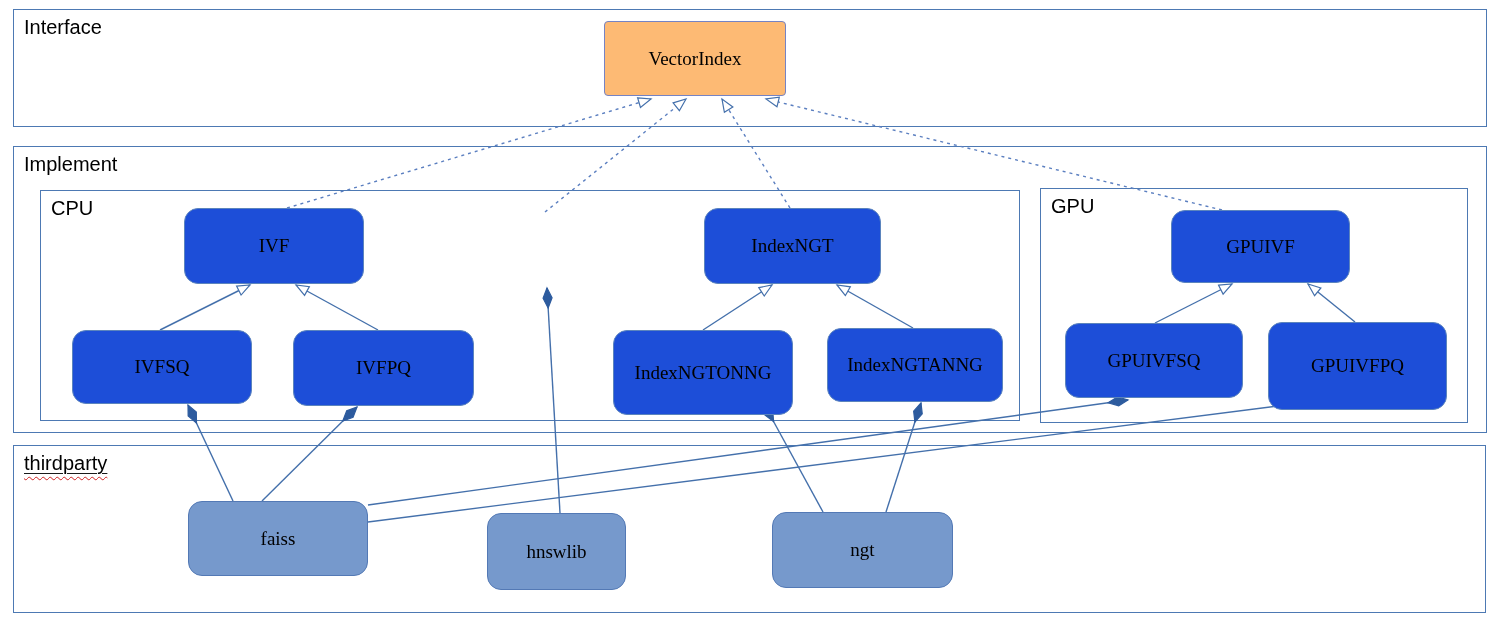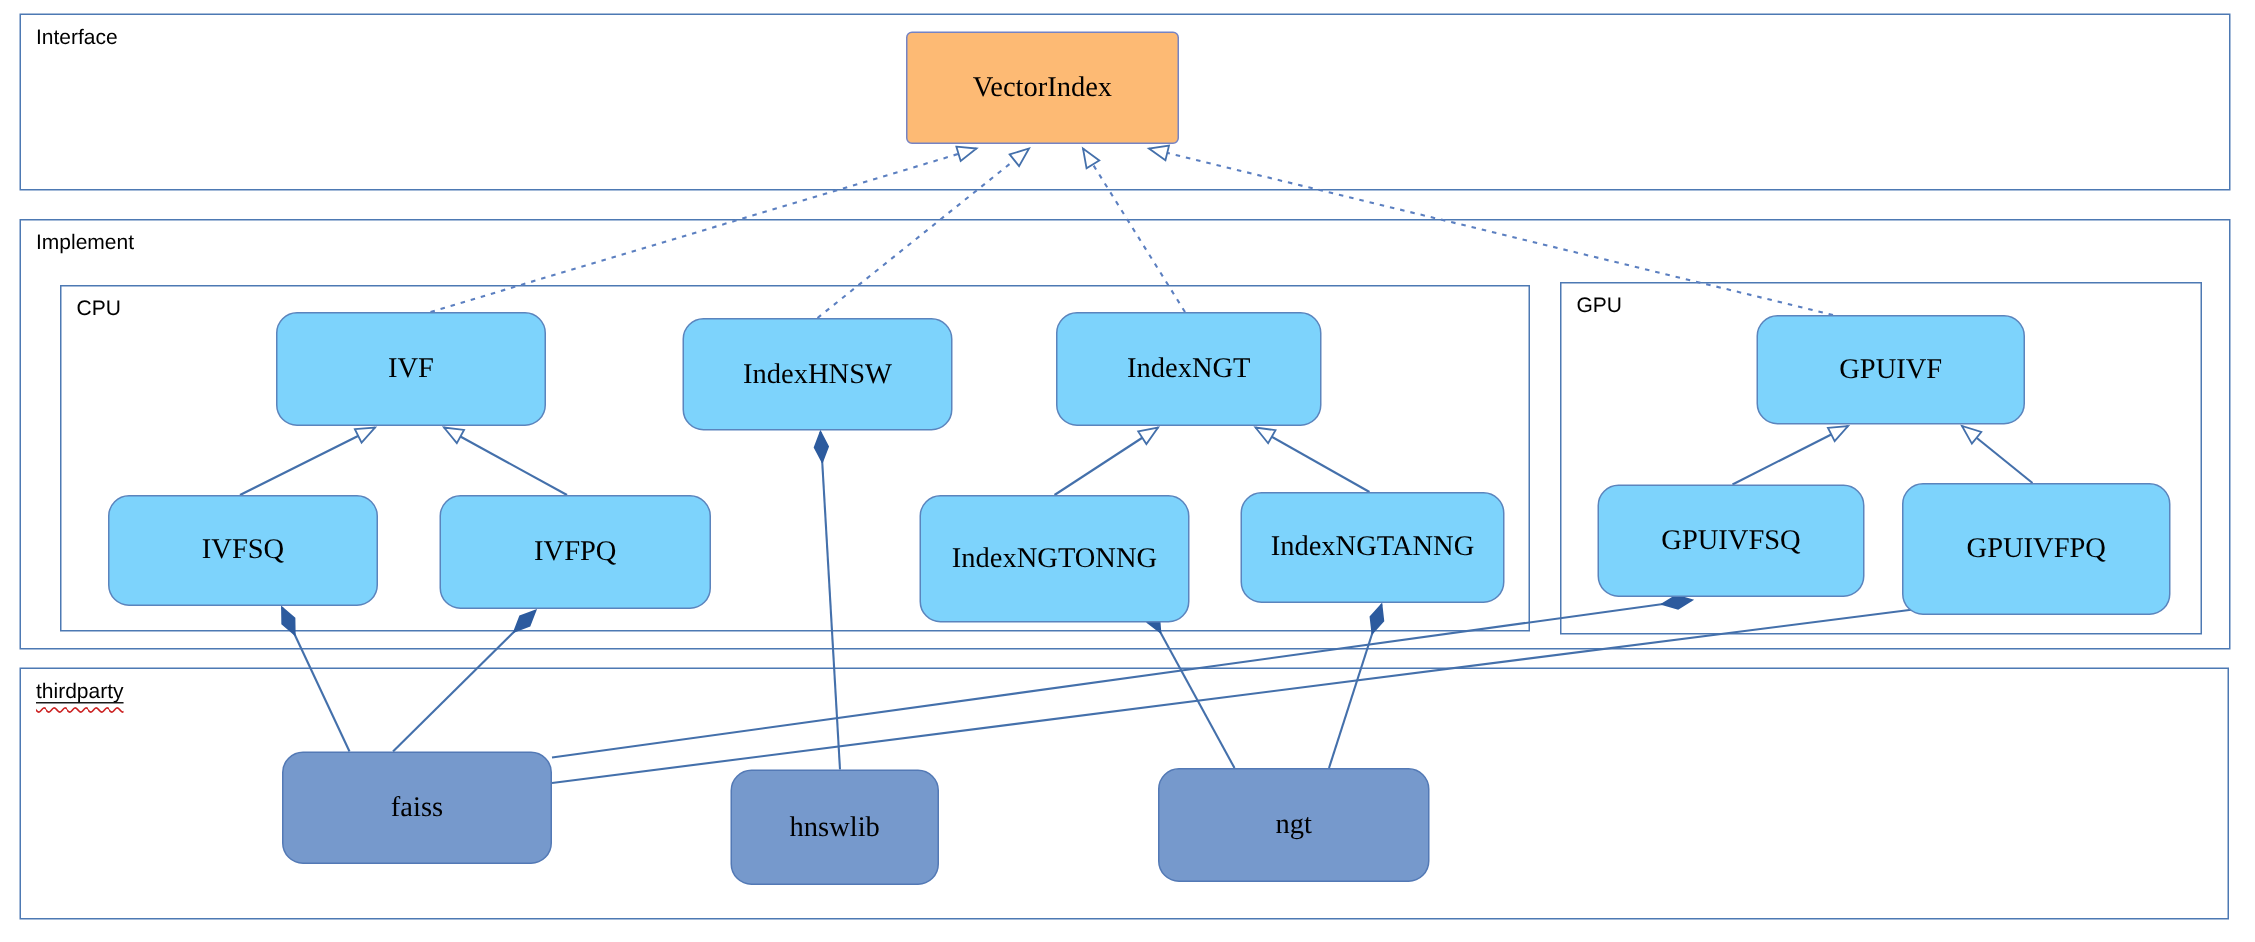--- a/index.html
+++ b/index.html
@@ -1,25 +1,25 @@
 <!DOCTYPE html>
 <html><head>
 <meta charset="utf-8">
 <style>
   html,body{margin:0;padding:0;background:#ffffff;}
   body{font-family:"Liberation Sans",sans-serif;}
   .stage{position:relative;overflow:hidden;background:#ffffff;}
   .container{position:absolute;background:transparent;border:1.5px solid #4d79b3;box-sizing:border-box;z-index:1;}
-  .container .clabel{position:absolute;top:6px;left:10px;font-size:14px;color:#000;font-family:"Liberation Sans",sans-serif;white-space:nowrap;}
+  .container .clabel{position:absolute;top:6px;left:10px;font-size:20px;color:#000;font-family:"Liberation Sans",sans-serif;white-space:nowrap;}
   .lbl-wavy{text-decoration:underline wavy #cc2222;text-decoration-thickness:1px;text-underline-offset:6px;}
   .lbl-underline{text-decoration:underline solid #1a1a1a;text-decoration-thickness:1px;text-underline-offset:3px;}
   .node{position:absolute;box-sizing:border-box;display:flex;align-items:center;justify-content:center;
         border-radius:14px;z-index:3;font-family:"Liberation Serif","DejaVu Serif",serif;font-size:19px;color:#000;}
   .node.interface{background:#fdba74;border:1.5px solid #7583c4;border-radius:4px;}
-  .node.impl{background:#7dd3fc;border:1.5px solid #5b84bd;text-align:right;}
+  .node.impl{background:#1d4ed8;border:1.5px solid #5b84bd;text-align:right;}
   .node.lib{background:#7699cc;border:1.5px solid #5379b5;}
   .edges{position:absolute;left:0;top:0;z-index:2;pointer-events:none;}
 </style>
 </head>
 <body>
 
 <div class="stage" id="stage" style="width: 1503px; height: 628px; background: rgb(255, 255, 255);">
     <div class="container" style="left: 13px; top: 9px; width: 1474px; height: 118px; border-color: rgb(77, 121, 179);">
       <span class="clabel"><span>Interface</span></span>
     </div>
@@ -61,23 +61,20 @@
       <line x1="560" y1="513" x2="547" y2="288" stroke="#4470ab" stroke-width="1.4" marker-end="url(#m-diamond)"></line>
       <line x1="823" y1="512" x2="764" y2="404" stroke="#4470ab" stroke-width="1.4" marker-end="url(#m-diamond)"></line>
       <line x1="886" y1="512" x2="921" y2="403" stroke="#4470ab" stroke-width="1.4" marker-end="url(#m-diamond)"></line>
     </svg>
     <div class="node interface" style="left: 604px; top: 21px; width: 182px; height: 75px;">
       <span>VectorIndex</span>
     </div>
     <div class="node impl" style="left: 184px; top: 208px; width: 180px; height: 76px;">
       <span>IVF</span>
     </div>
-    <div class="node impl" style="left: 455px; top: 212px; width: 180px; height: 75px;">
-      <span>IndexHNSW</span>
-    </div>
     <div class="node impl" style="left: 704px; top: 208px; width: 177px; height: 76px;">
       <span>IndexNGT</span>
     </div>
     <div class="node impl" style="left: 293px; top: 330px; width: 181px; height: 76px;">
       <span>IVFPQ</span>
     </div>
     <div class="node impl" style="left: 72px; top: 330px; width: 180px; height: 74px;">
       <span>IVFSQ</span>
     </div>
     <div class="node impl" style="left: 613px; top: 330px; width: 180px; height: 85px;">

